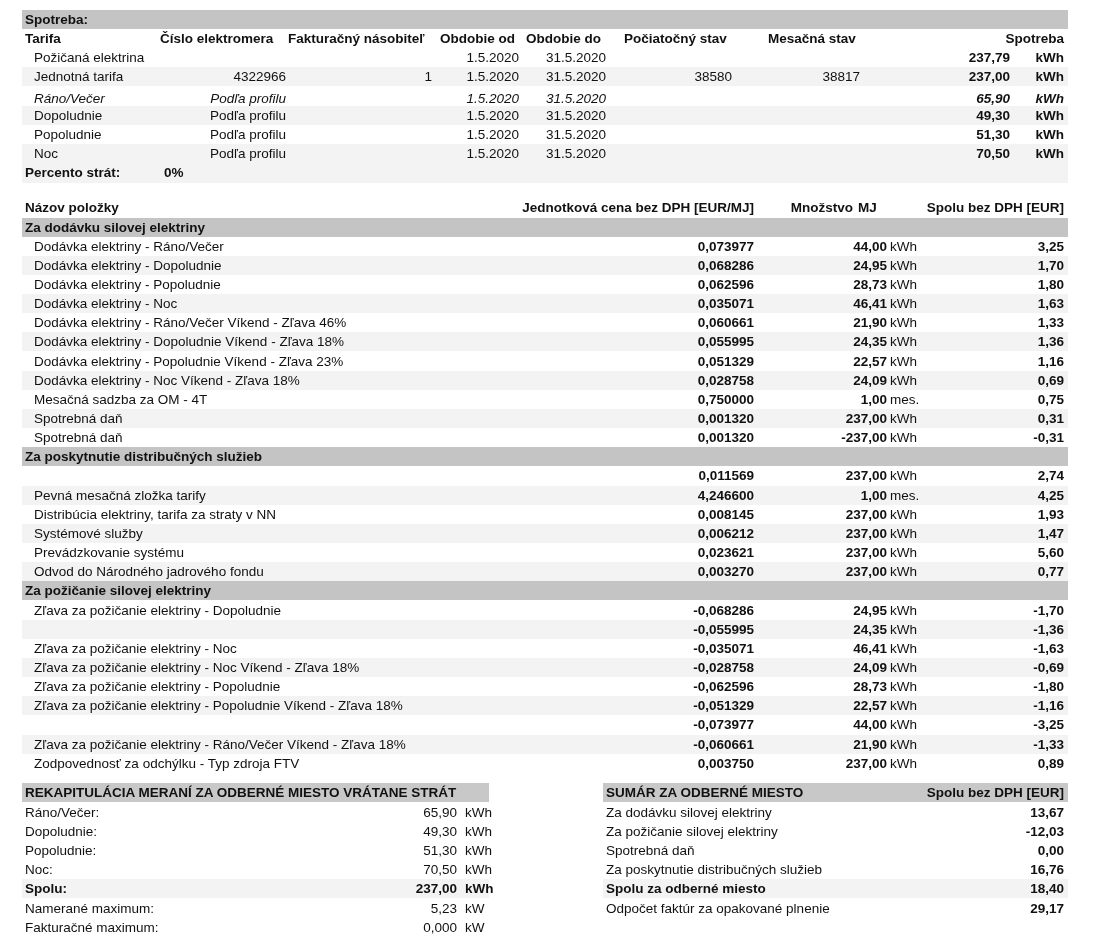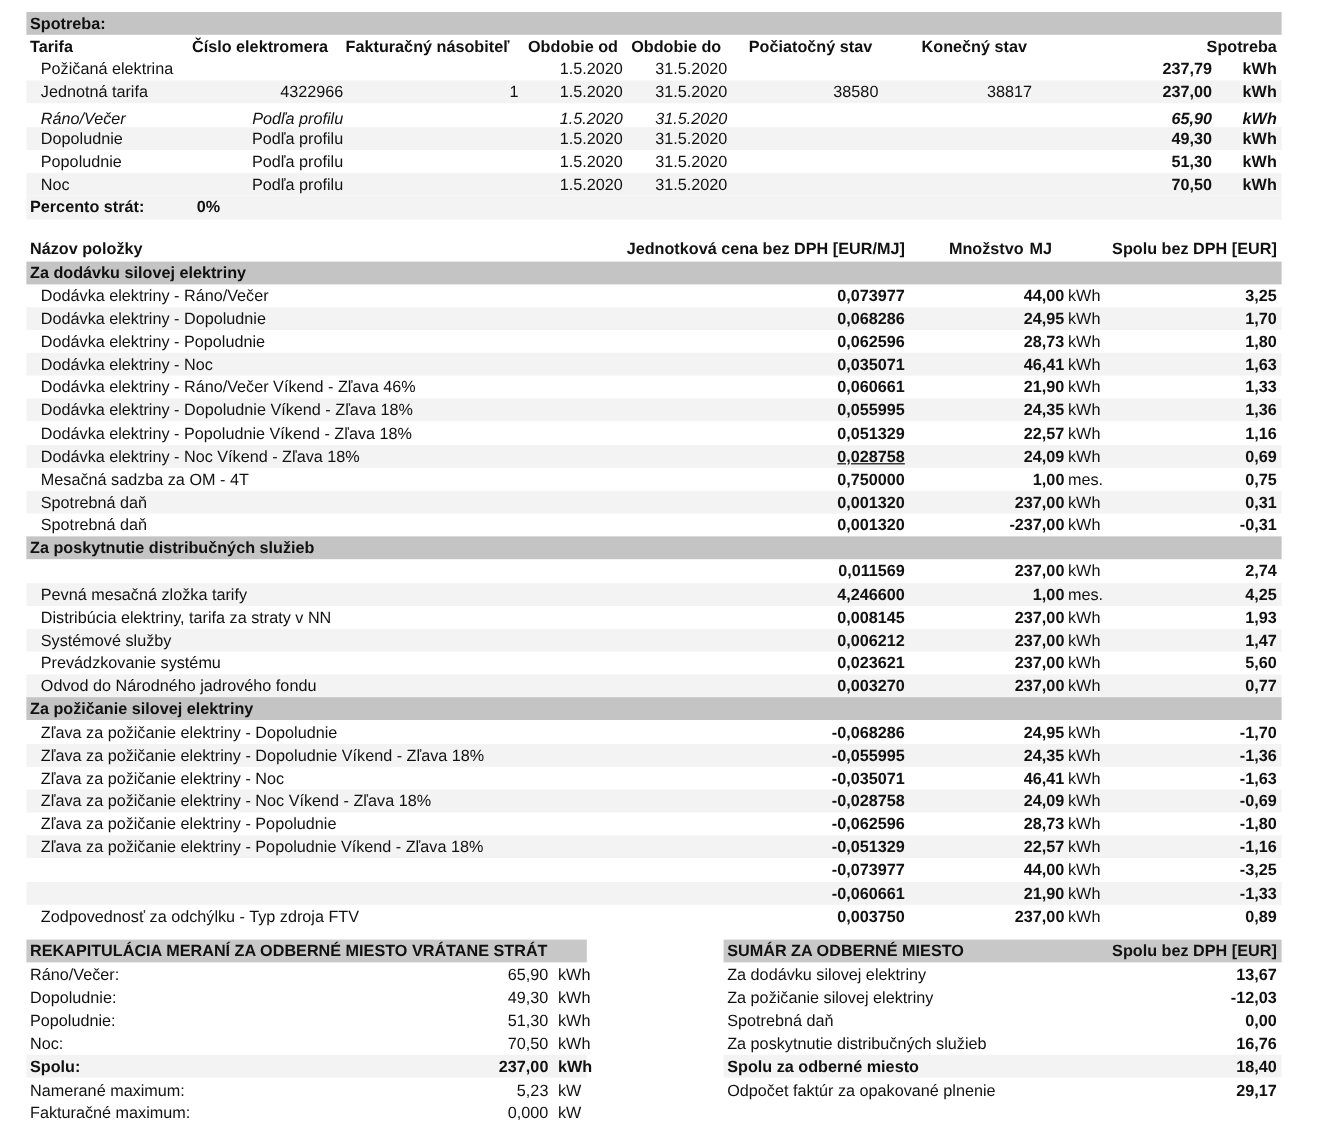--- a/index.html
+++ b/index.html
@@ -22,21 +22,21 @@
     <div class="row band" style="top: 10px;">
       <span class="cell " style="left: 3px;">Spotreba:</span>
     </div>
     <div class="row hdr" style="top: 29px;">
       <span class="cell " style="left: 3px;">Tarifa</span>
       <span class="cell " style="left: 138px;">Číslo elektromera</span>
       <span class="cell " style="left: 266px;">Fakturačný násobiteľ</span>
       <span class="cell " style="left: 418px;">Obdobie od</span>
       <span class="cell " style="left: 504px;">Obdobie do</span>
       <span class="cell " style="left: 602px;">Počiatočný stav</span>
-      <span class="cell " style="left: 746px;">Konečný stav</span>
+      <span class="cell " style="left: 746px;">Mesačná stav</span>
       <span class="cell r" style="right: 4px;">Spotreba</span>
     </div>
     <div class="row " style="top: 48px;">
       <span class="cell " style="left: 12px;">Požičaná elektrina</span>
       <span class="cell r" style="right: 782px;"></span>
       <span class="cell r" style="right: 636px;"></span>
       <span class="cell r" style="right: 549px;">1.5.2020</span>
       <span class="cell r" style="right: 462px;">31.5.2020</span>
       <span class="cell r" style="right: 336px;"></span>
       <span class="cell r" style="right: 208px;"></span>
@@ -151,29 +151,29 @@
       <span class="cell r b" style="right: 4px;">1,33</span>
     </div>
     <div class="row alt" style="top: 332.4px;">
       <span class="cell " style="left: 12px;">Dodávka elektriny - Dopoludnie Víkend  - Zľava 18%</span>
       <span class="cell r b" style="right: 314px;">0,055995</span>
       <span class="cell r b" style="right: 181px;">24,35</span>
       <span class="cell " style="left: 868px;">kWh</span>
       <span class="cell r b" style="right: 4px;">1,36</span>
     </div>
     <div class="row " style="top: 351.55px;">
-      <span class="cell " style="left: 12px;">Dodávka elektriny - Popoludnie Víkend  - Zľava 18%</span>
+      <span class="cell " style="left: 12px;">Dodávka elektriny - Popoludnie Víkend  - Zľava 23%</span>
       <span class="cell r b" style="right: 314px;">0,051329</span>
       <span class="cell r b" style="right: 181px;">22,57</span>
       <span class="cell " style="left: 868px;">kWh</span>
       <span class="cell r b" style="right: 4px;">1,16</span>
     </div>
     <div class="row alt" style="top: 370.7px;">
       <span class="cell " style="left: 12px;">Dodávka elektriny - Noc Víkend  - Zľava 18%</span>
-      <span class="cell r b" style="right: 314px; text-decoration: underline;">0,028758</span>
+      <span class="cell r b" style="right: 314px;">0,028758</span>
       <span class="cell r b" style="right: 181px;">24,09</span>
       <span class="cell " style="left: 868px;">kWh</span>
       <span class="cell r b" style="right: 4px;">0,69</span>
     </div>
     <div class="row " style="top: 389.85px;">
       <span class="cell " style="left: 12px;">Mesačná sadzba za OM - 4T</span>
       <span class="cell r b" style="right: 314px;">0,750000</span>
       <span class="cell r b" style="right: 181px;">1,00</span>
       <span class="cell " style="left: 868px;">mes.</span>
       <span class="cell r b" style="right: 4px;">0,75</span>
@@ -240,21 +240,20 @@
       <span class="cell " style="left: 3px;">Za požičanie silovej elektriny</span>
     </div>
     <div class="row " style="top: 600.5px;">
       <span class="cell " style="left: 12px;">Zľava za požičanie elektriny - Dopoludnie</span>
       <span class="cell r b" style="right: 314px;">-0,068286</span>
       <span class="cell r b" style="right: 181px;">24,95</span>
       <span class="cell " style="left: 868px;">kWh</span>
       <span class="cell r b" style="right: 4px;">-1,70</span>
     </div>
     <div class="row alt" style="top: 619.65px;">
-      <span class="cell " style="left: 12px;">Zľava za požičanie elektriny - Dopoludnie Víkend - Zľava 18%</span>
       <span class="cell r b" style="right: 314px;">-0,055995</span>
       <span class="cell r b" style="right: 181px;">24,35</span>
       <span class="cell " style="left: 868px;">kWh</span>
       <span class="cell r b" style="right: 4px;">-1,36</span>
     </div>
     <div class="row " style="top: 638.8px;">
       <span class="cell " style="left: 12px;">Zľava za požičanie elektriny - Noc</span>
       <span class="cell r b" style="right: 314px;">-0,035071</span>
       <span class="cell r b" style="right: 181px;">46,41</span>
       <span class="cell " style="left: 868px;">kWh</span>
@@ -281,20 +280,21 @@
       <span class="cell " style="left: 868px;">kWh</span>
       <span class="cell r b" style="right: 4px;">-1,16</span>
     </div>
     <div class="row " style="top: 715.4px;">
       <span class="cell r b" style="right: 314px;">-0,073977</span>
       <span class="cell r b" style="right: 181px;">44,00</span>
       <span class="cell " style="left: 868px;">kWh</span>
       <span class="cell r b" style="right: 4px;">-3,25</span>
     </div>
     <div class="row alt" style="top: 734.55px;">
+      <span class="cell " style="left: 12px;">Zľava za požičanie elektriny - Ráno/Večer Víkend - Zľava 18%</span>
       <span class="cell r b" style="right: 314px;">-0,060661</span>
       <span class="cell r b" style="right: 181px;">21,90</span>
       <span class="cell " style="left: 868px;">kWh</span>
       <span class="cell r b" style="right: 4px;">-1,33</span>
     </div>
     <div class="row " style="top: 753.7px;">
       <span class="cell " style="left: 12px;">Zodpovednosť za odchýlku - Typ zdroja FTV</span>
       <span class="cell r b" style="right: 314px;">0,003750</span>
       <span class="cell r b" style="right: 181px;">237,00</span>
       <span class="cell " style="left: 868px;">kWh</span>

